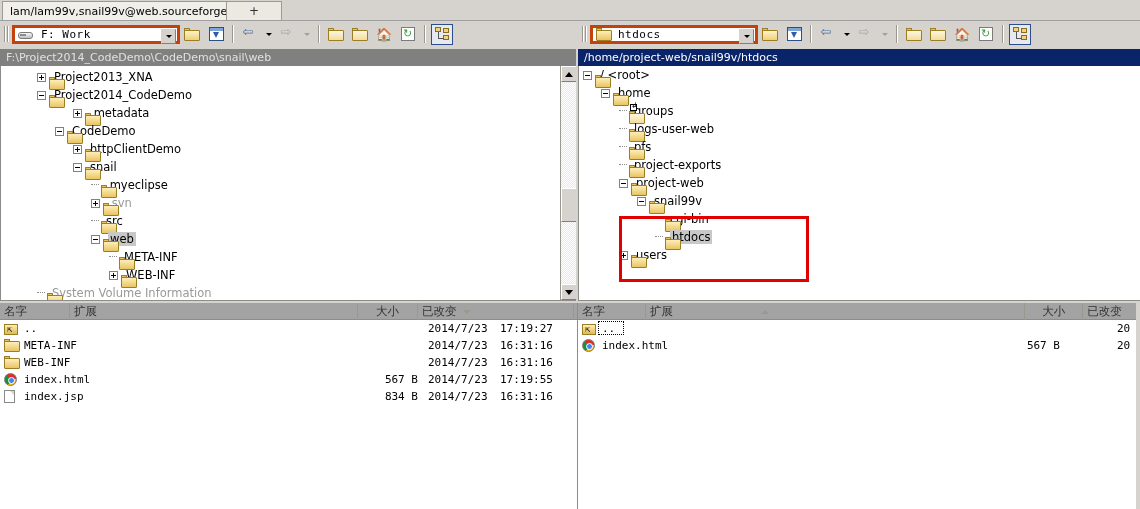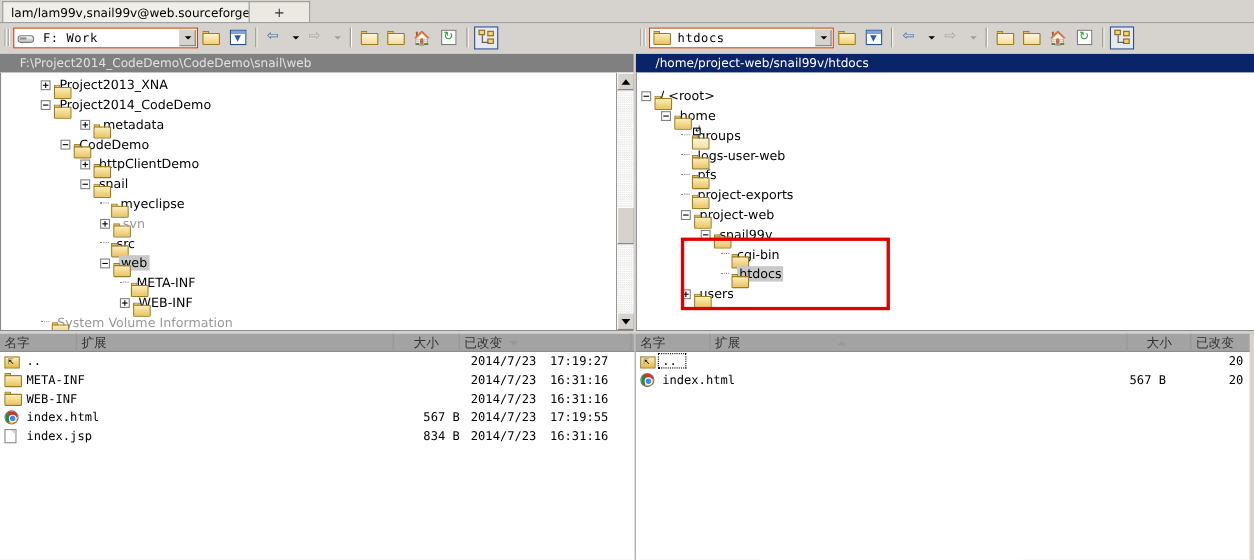--- a/index.html
+++ b/index.html
@@ -40,21 +40,21 @@
 
   .grip { width: 7px; height: 18px; margin: 0 2px 0 3px; position: relative; }
   .grip::before, .grip::after {
     content: ""; position: absolute; top: 1px; width: 1px; height: 16px;
   }
   .grip::before { left: 1px; background: #fff; border-left: 1px solid #9a978f; }
   .grip::after  { left: 4px; background: #fff; border-left: 1px solid #9a978f; }
 
   .drivebox {
     width: 168px; height: 19px; background: #fff;
-    border: 1px solid #c2410c; display: flex; align-items: center;
+    border: 3px solid #c2410c; display: flex; align-items: center;
     position: relative;
   }
   .drive-icon {
     width: 18px; height: 13px; margin-left: 2px; position: relative; flex: none;
   }
   .drive-icon .body {
     position: absolute; left: 1px; top: 4px; width: 15px; height: 7px;
     background: linear-gradient(#f8f8f8, #bfbfbf);
     border: 1px solid #7a7a7a; border-radius: 3px;
   }
@@ -147,21 +147,21 @@
   .treeico .b { left: 8px; top: 1px; }
   .treeico .c { left: 8px; top: 8px; }
   .treeico::after {
     content: ""; position: absolute; left: 3px; top: 5px; width: 5px; height: 6px;
     border-left: 1px solid #555; border-bottom: 1px solid #555;
   }
 
   
   .pathbar {
     position: absolute; top: 49px; height: 17px;
-    display: flex; align-items: center; padding-left: 18px;
+    display: flex; align-items: center; padding-left: 6px;
     font-family: "DejaVu Sans", sans-serif; font-size: 11px;
   }
   .pb-left { left: 0; width: 578px; background: #808080; color: #e0e0e0; }
   .pb-right { left: 578px; width: 562px; background: #0a246a; color: #ffffff; }
 
   
   .treepane {
     position: absolute; top: 66px; height: 235px; background: #fff;
     overflow: hidden; border: 1px solid #8c8c8c; border-top: none;
   }
@@ -534,21 +534,21 @@
           <i></i>
         </div>
       <div class="thumb" style="top:122px;height:34px;"></div>
       <div class="sbtn down">
           <i></i>
         </div>
     </div>
   </div>
 
   <div class="treepane tp-right">
-    <div id="right-tree-body" style="position:absolute;left:4px;top:12px;right:4px;">
+    <div id="right-tree-body" style="position:absolute;left:4px;top:0;right:4px;">
         <div class="tnode" style="padding-left:0px">
           <span class="exp"></span>
           <span class="fico"><span class="folder"><span class="tab-t"></span><span class="bodyf"></span></span></span>
           <span class="lbl">/ &lt;root&gt;</span>
         </div>
         <div class="tnode" style="padding-left:18px">
           <span class="exp"></span>
           <span class="fico"><span class="folder"><span class="tab-t"></span><span class="bodyf"></span></span></span>
           <span class="lbl">home</span>
         </div>

